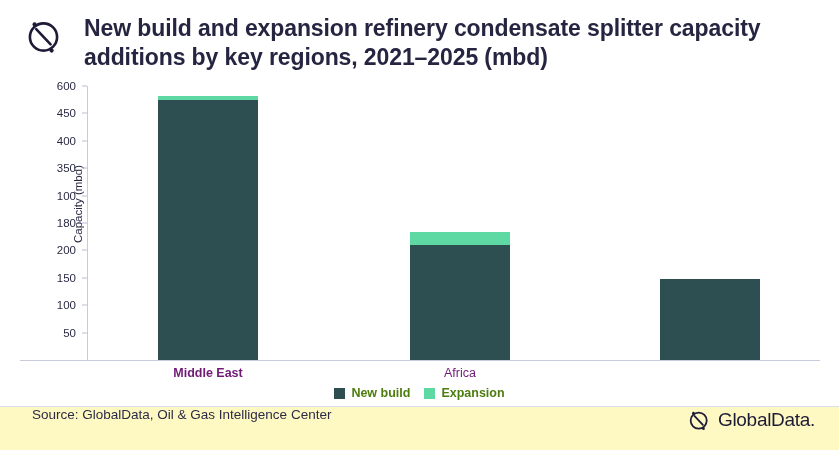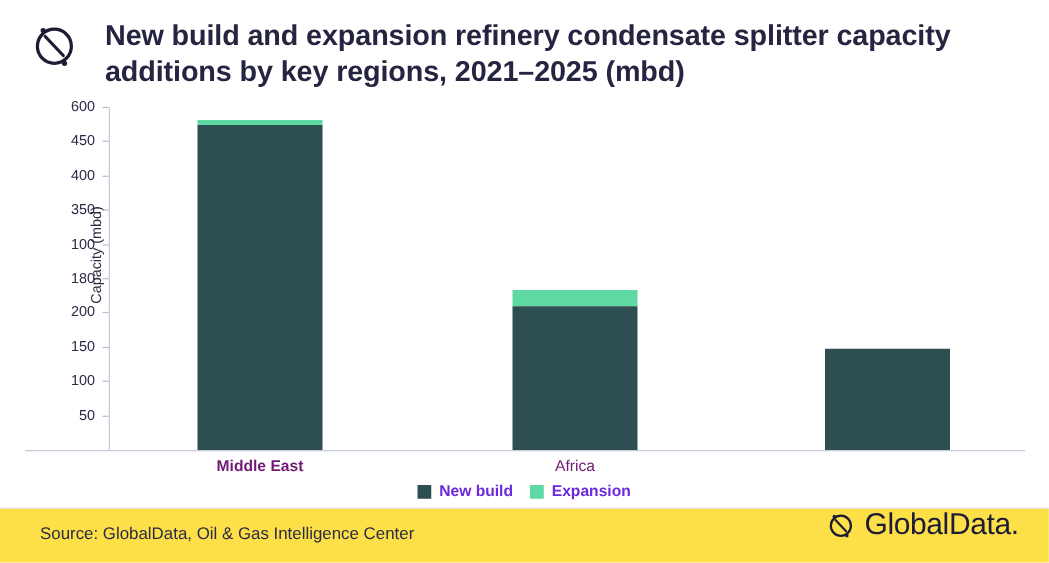--- a/index.html
+++ b/index.html
@@ -153,52 +153,52 @@
   }
   .legend-item {
     display: flex;
     align-items: center;
     gap: 6px;
   }
   .legend-swatch { width: 11px; height: 11px; }
   .legend-label {
     font-size: 12.5px;
     font-weight: bold;
-    color: #6d28d9;
+    color: #4d7c0f;
   }
 
   
   #footer-divider {
     position: absolute;
     left: 0; top: 406px;
     width: 839px; height: 1px;
     background: #dcdfeb;
   }
   #footer {
     position: absolute;
     left: 0; top: 407px;
     width: 839px; height: 43px;
-    background: #fde047;
-    display: flex;
-    align-items: flex-end;
+    background: #fef9c3;
+    display: flex;
+    align-items: flex-start;
     justify-content: space-between;
     padding: 0 24px 16px 32px;
   }
   #source-text {
     font-size: 13.5px;
     color: #2b2b45;
   }
   #footer-logo {
     display: flex;
     align-items: center;
     gap: 6px;
   }
   #footer-mark { width: 26px; height: 26px; }
   #footer-wordmark {
-    font-size: 24px;
+    font-size: 19px;
     color: #1d1b36;
     letter-spacing: -0.3px;
   }
 </style>
 </head>
 <body>
 
 <div id="header">
   <div id="brand-mark">
     <svg viewBox="0 0 44 44" width="44" height="44" aria-hidden="true">

